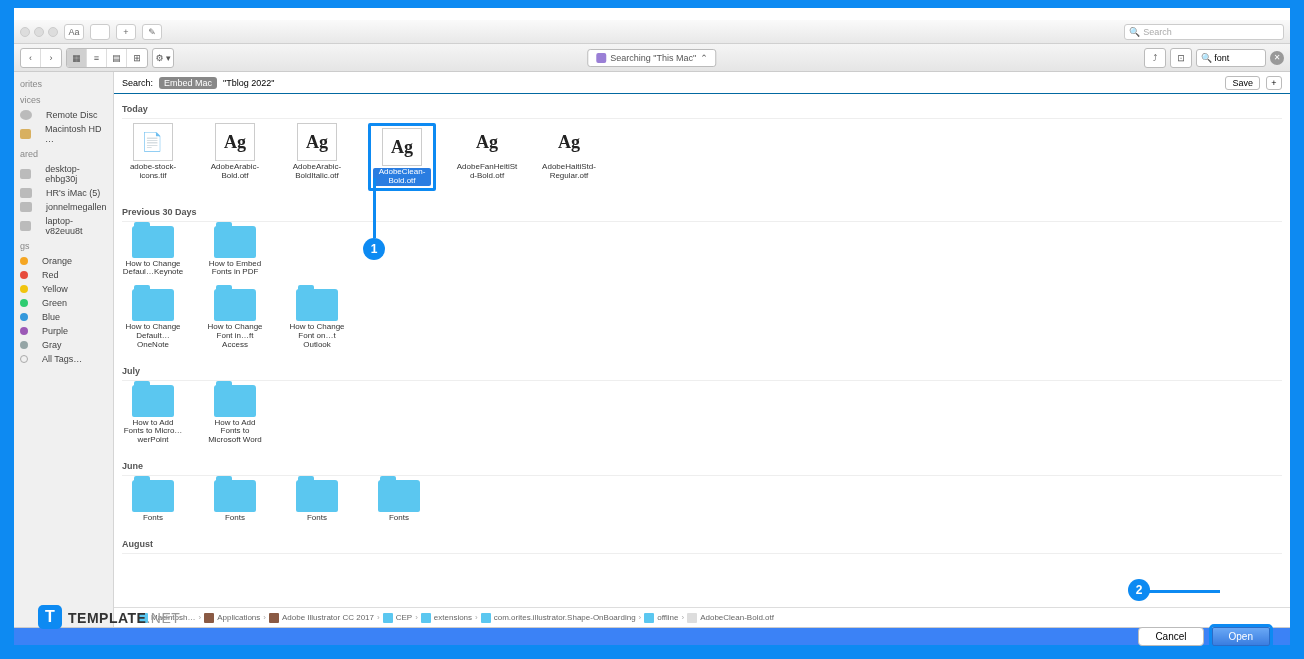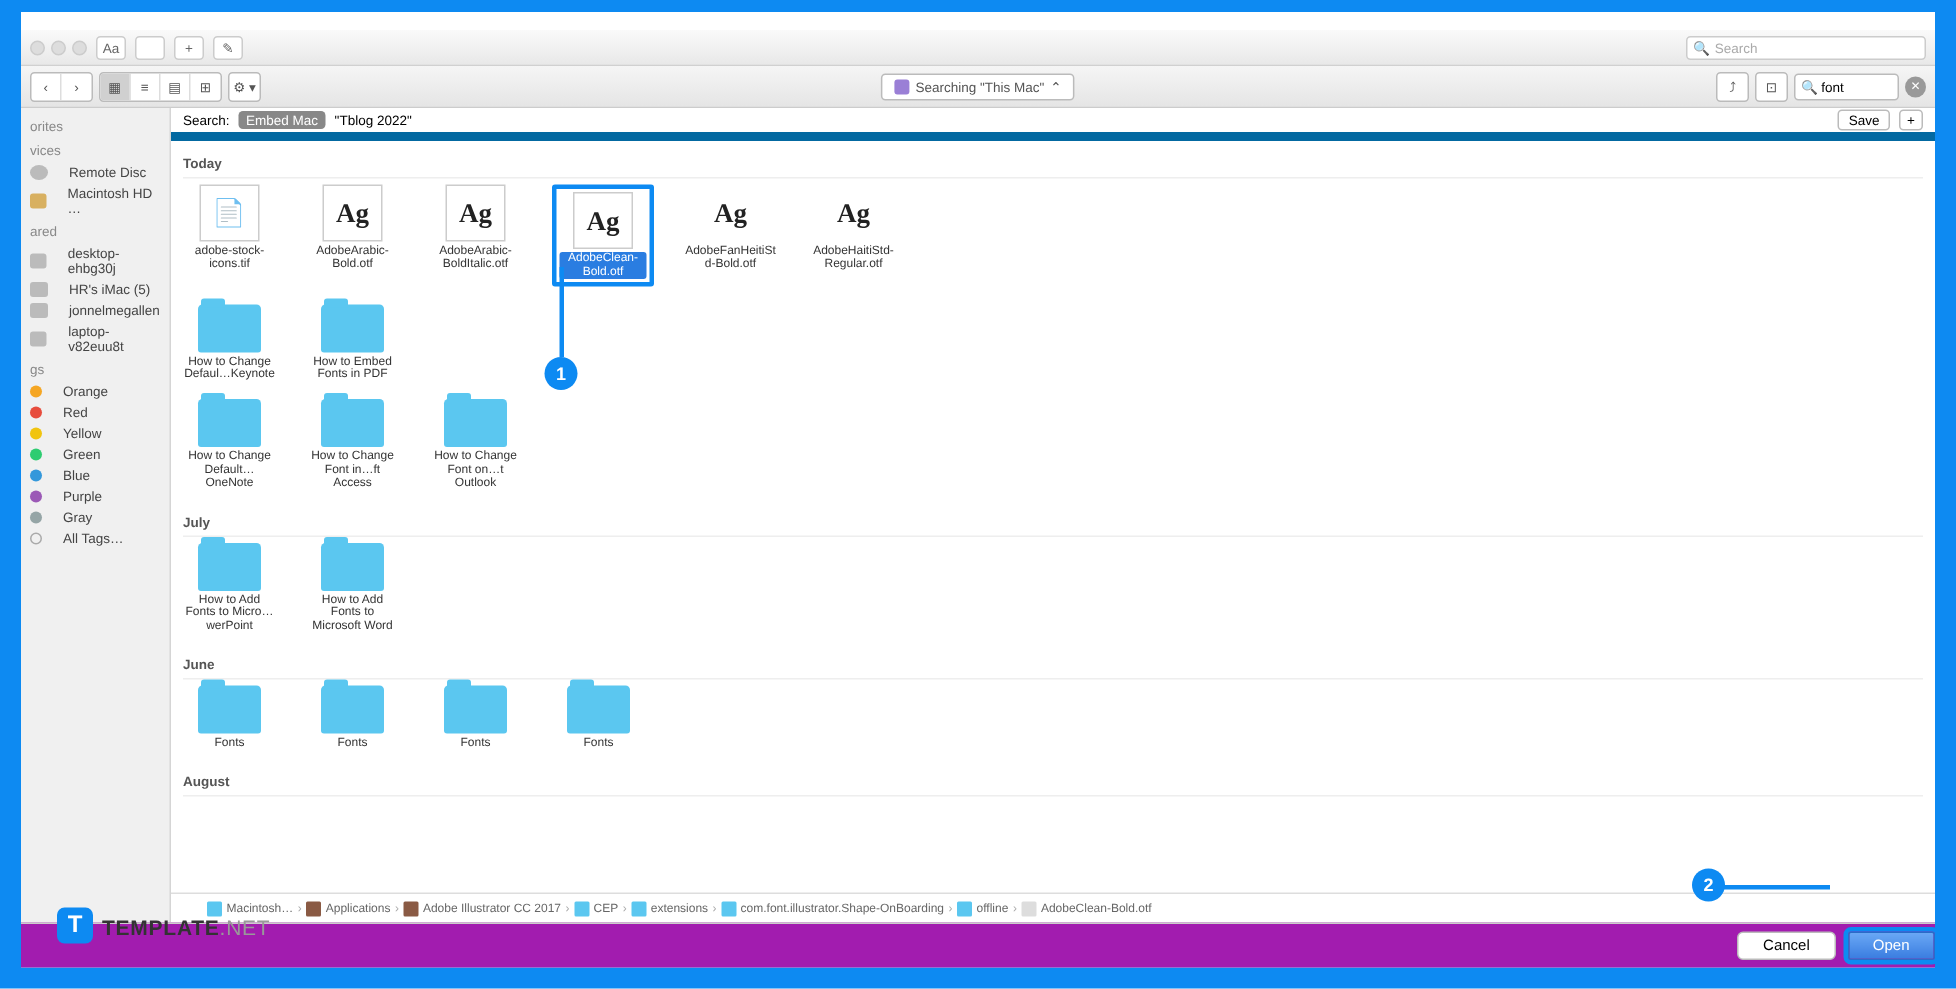--- a/index.html
+++ b/index.html
@@ -23,41 +23,41 @@
 .main { flex: 1; display: flex; overflow: hidden; }
 .sidebar { width: 100px; background: #f0f0f0; border-right: 1px solid #d5d5d5; padding: 4px 0; overflow: hidden; }
 .sbh { font-size: 9px; color: #888; padding: 3px 6px; }
 .sbi { padding: 2px 6px; display: flex; align-items: center; gap: 14px; font-size: 9px; color: #444; }
 .sbi .ico { width: 12px; height: 10px; border-radius: 2px; }
 .ico.disc { background: #bbb; border-radius: 50%; }
 .ico.disp { background: #bbb; }
 .ico.hdd { background: #d8b060; }
 .tagdot { width: 8px; height: 8px; border-radius: 50%; }
 .content { flex: 1; display: flex; flex-direction: column; overflow: hidden; }
-.searchbar { height: 22px; border-bottom: 6px solid #0369a1; display: flex; align-items: center; padding: 0 8px; gap: 6px; font-size: 9px; }
+.searchbar { height: 22px; border-bottom: 1px solid #0369a1; display: flex; align-items: center; padding: 0 8px; gap: 6px; font-size: 9px; }
 .pill { background: #888; color: #fff; padding: 1px 5px; border-radius: 3px; }
 .savebtn { margin-left: auto; background: #fff; border: 1px solid #bbb; border-radius: 3px; padding: 1px 6px; font-size: 9px; }
 .plusbtn { background: #fff; border: 1px solid #bbb; border-radius: 3px; width: 16px; height: 14px; display: flex; align-items: center; justify-content: center; }
 .files { flex: 1; overflow-y: auto; padding: 6px 8px; }
 .sect { font-size: 9px; font-weight: bold; color: #555; padding: 4px 0; border-bottom: 1px solid #eee; margin-bottom: 4px; }
 .grid { display: flex; flex-wrap: wrap; gap: 20px; margin-bottom: 12px; }
 .item { width: 62px; display: flex; flex-direction: column; align-items: center; gap: 2px; }
 .thumb { width: 40px; height: 38px; background: #fff; border: 1px solid #ccc; display: flex; align-items: center; justify-content: center; font-size: 18px; font-weight: bold; font-family: Georgia, serif; color: #222; }
 .thumb.plain { border: none; }
 .folder { width: 42px; height: 32px; background: #5bc7f0; border-radius: 3px 3px 2px 2px; position: relative; }
 .folder::before { content: ''; position: absolute; top: -4px; left: 2px; width: 16px; height: 6px; background: #5bc7f0; border-radius: 2px 2px 0 0; }
 .lbl { font-size: 8px; text-align: center; line-height: 1.1; color: #333; word-break: break-word; }
 .lbl.sel { background: #2a7de1; color: #fff; border-radius: 2px; padding: 0 1px; }
 .item.hl { border: 3px solid #0d8af2; border-radius: 2px; padding: 2px; width: 68px; }
 .pathbar { height: 20px; border-top: 1px solid #ddd; display: flex; align-items: center; padding: 0 24px; font-size: 8px; color: #666; gap: 3px; }
 .pathbar .sep { color: #aaa; }
 .pico { width: 10px; height: 10px; background: #5bc7f0; border-radius: 1px; }
 .pico.dk { background: #8a5a44; }
 .pico.fi { background: #ddd; }
-.footer { height: 30px; background: #a21caf; border-top: 1px solid #ccc; display: flex; align-items: center; justify-content: flex-end; gap: 8px; padding: 0 0; }
+.footer { height: 18px; background: #3b82f6; border-top: 1px solid #ccc; display: flex; align-items: center; justify-content: flex-end; gap: 8px; padding: 0 20px; }
 .btn { background: #fff; border: 1px solid #bbb; border-radius: 4px; padding: 3px 16px; font-size: 10px; }
 .btn.pri { background: linear-gradient(#6aa8f5,#3a7de0); color: #fff; border-color: #2a6cc8; }
 .btn.hl2 { outline: 3px solid #0d8af2; border-radius: 2px; }
 .callout { position: absolute; width: 22px; height: 22px; border-radius: 50%; background: #0d8af2; color: #fff; display: flex; align-items: center; justify-content: center; font-size: 12px; font-weight: bold; z-index: 10; }
 .cline { position: absolute; background: #0d8af2; z-index: 9; }
 .brand { position: absolute; left: 38px; bottom: 30px; display: flex; align-items: center; gap: 6px; z-index: 20; }
 .brand .bico { width: 24px; height: 24px; border-radius: 5px; background: #0d8af2; color: #fff; display: flex; align-items: center; justify-content: center; font-size: 16px; font-weight: bold; }
 .brand .btxt { font-size: 18px; font-weight: bold; color: #333; letter-spacing: 0.5px; }
 .brand .btxt span { font-weight: 300; color: #999; font-size: 14px; }
 </style>
@@ -211,20 +211,21 @@
             </div>
             <div class="item">
               <div class="thumb plain">Ag</div>
               <div class="lbl">AdobeFanHeitiStd-Bold.otf</div>
             </div>
             <div class="item">
               <div class="thumb plain">Ag</div>
               <div class="lbl">AdobeHaitiStd-Regular.otf</div>
             </div>
           </div>
+        <div class="sect">Previous 30 Days</div>
         <div class="grid" id="g-prev30">
             <div class="item">
               <div class="folder"></div>
               <div class="lbl">How to Change Defaul…Keynote</div>
             </div>
             <div class="item">
               <div class="folder"></div>
               <div class="lbl">How to Embed Fonts in PDF</div>
             </div>
           </div>
@@ -285,21 +286,21 @@
           <span class="pico dk"></span>
           <span>Adobe Illustrator CC 2017</span>
           <span class="sep">›</span>
           <span class="pico "></span>
           <span>CEP</span>
           <span class="sep">›</span>
           <span class="pico "></span>
           <span>extensions</span>
           <span class="sep">›</span>
           <span class="pico "></span>
-          <span>com.font.illustrator.Shape-OnBoarding</span>
+          <span>com.orites.illustrator.Shape-OnBoarding</span>
           <span class="sep">›</span>
           <span class="pico "></span>
           <span>offline</span>
           <span class="sep">›</span>
           <span class="pico fi"></span>
           <span>AdobeClean-Bold.otf</span>
         </div>
     </div>
   </div>
 

